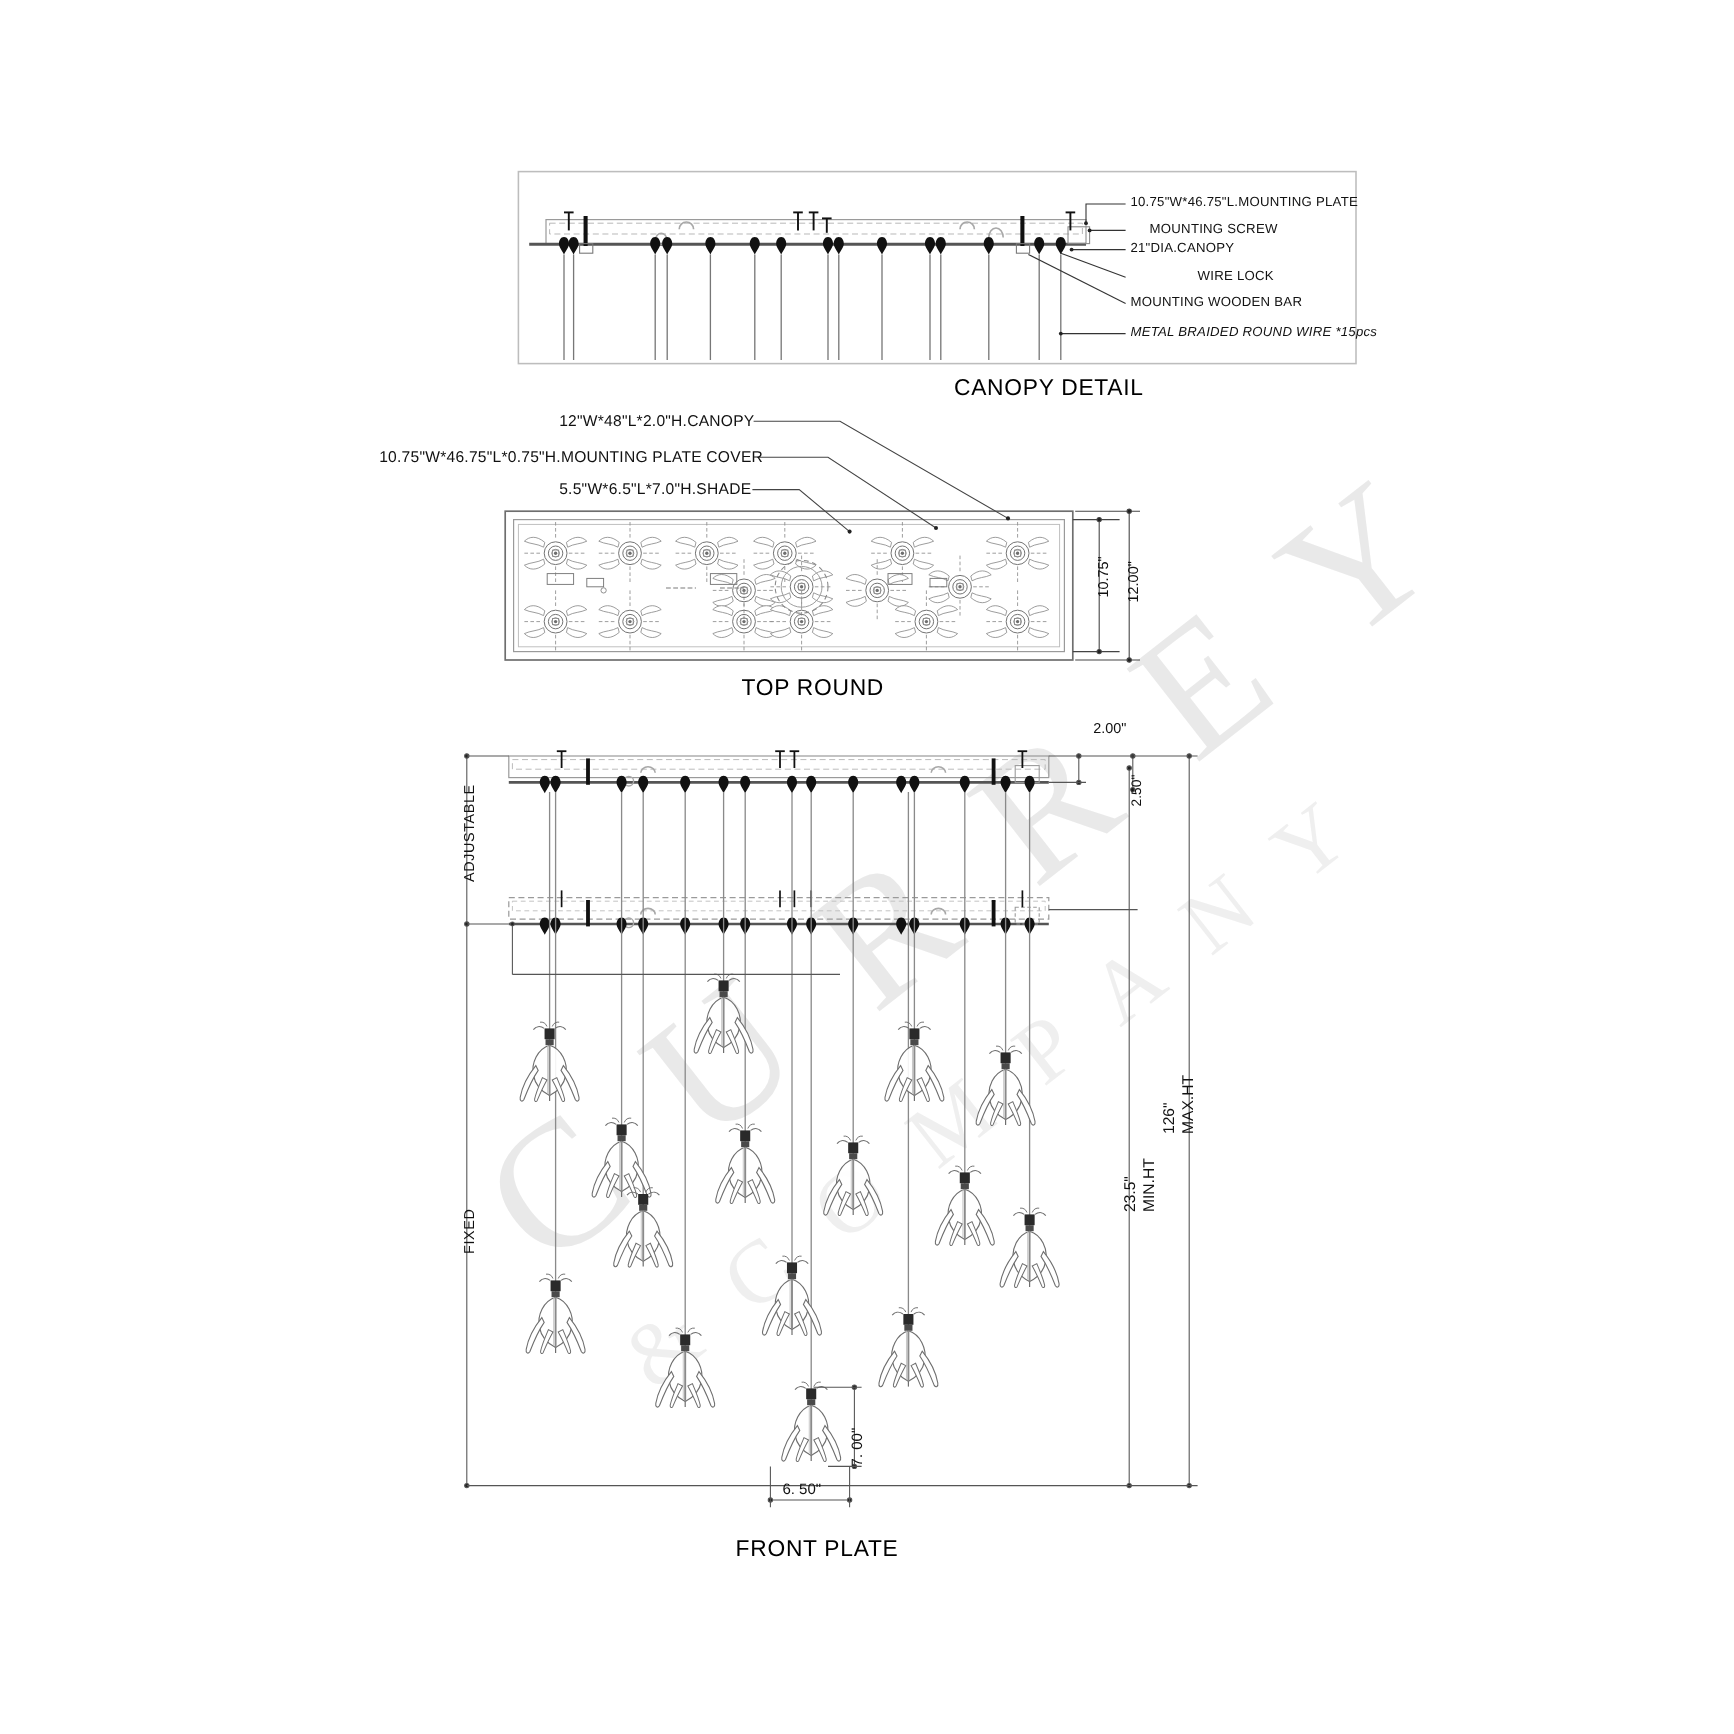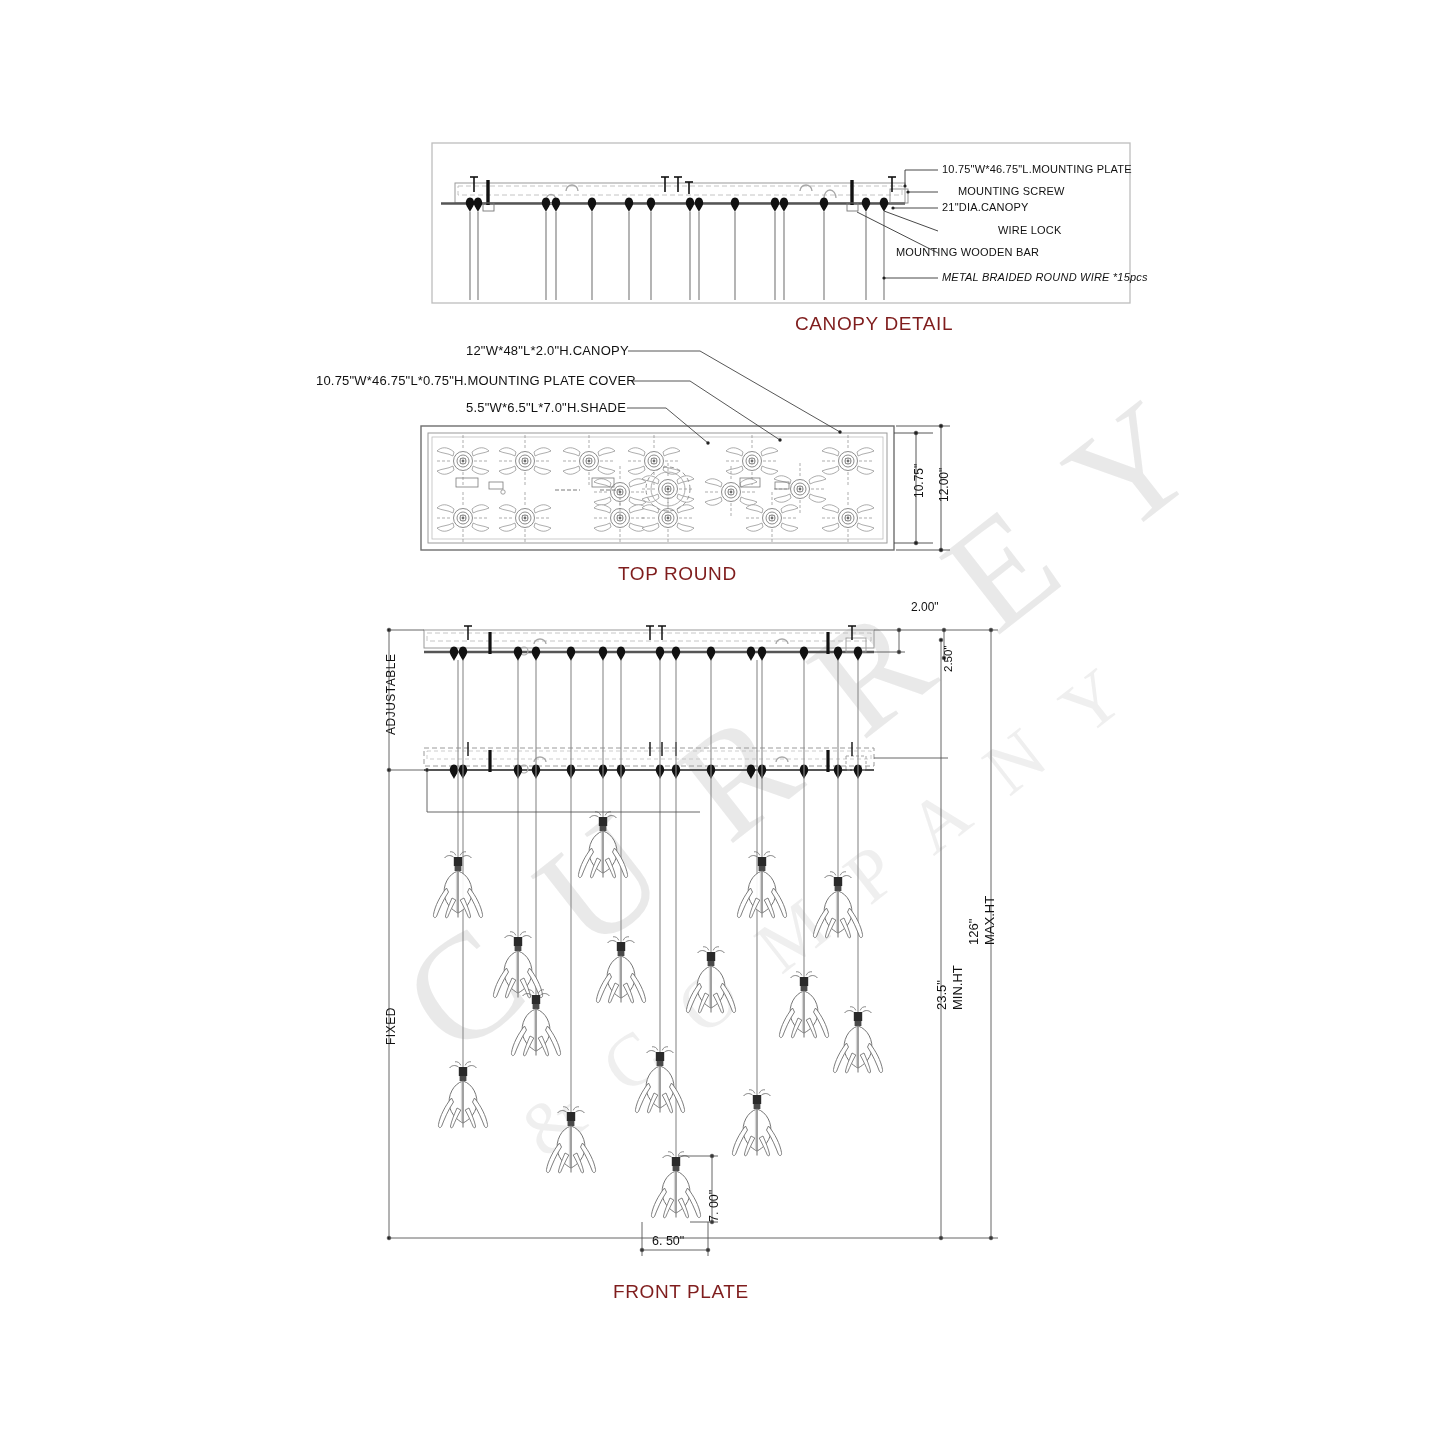--- a/index.html
+++ b/index.html
@@ -1,21 +1,21 @@
 <!DOCTYPE html>
 <html><head>
 <meta charset="utf-8">
 <style>
   html,body{margin:0;padding:0;background:#fff;}
   body{width:1445px;height:1445px;position:relative;overflow:hidden;
        font-family:"Liberation Sans","DejaVu Sans",sans-serif;color:#1a1a1a;}
   .stage{position:absolute;inset:0;}
   svg{position:absolute;top:0;left:0;width:1445px;height:1445px;}
   .lbl{position:absolute;font-size:11px;letter-spacing:.2px;white-space:nowrap;color:#111;}
-  .viewtitle{position:absolute;font-size:19px;letter-spacing:.6px;white-space:nowrap;color:#7f1d1d;}
+  .viewtitle{position:absolute;font-size:19px;letter-spacing:.6px;white-space:nowrap;color:#000000;}
   .dimtxt{position:absolute;font-size:12px;white-space:nowrap;color:#111;}
   .rot90{transform:rotate(-90deg);transform-origin:left top;}
   .dimsm{font-size:11.5px;}
 </style>
 </head>
 <body>
 
 <div class="stage">
 
 <svg viewBox="0 0 1445 1445">
@@ -398,21 +398,21 @@
       <line x1="642" y1="1222" x2="642" y2="1256"></line>
       <line x1="708" y1="1222" x2="708" y2="1256"></line>
     </g>
   </g>
 </svg>
 
 <div class="lbl" style="left:942px;top:163px;">10.75"W*46.75"L.MOUNTING PLATE</div>
 <div class="lbl" style="left:942px;top:185px;margin-left:16px;">MOUNTING SCREW</div>
 <div class="lbl" style="left:942px;top:201px;">21"DIA.CANOPY</div>
 <div class="lbl" style="left:998px;top:224px;">WIRE LOCK</div>
-<div class="lbl" style="left:896px;top:246px;">MOUNTING  WOODEN BAR</div>
+<div class="lbl" style="left:942px;top:246px;">MOUNTING  WOODEN BAR</div>
 <div class="lbl" style="left:942px;top:271px;font-style:italic;">METAL BRAIDED ROUND WIRE *15pcs</div>
 
 <div class="viewtitle" style="left:795px;top:313px;">CANOPY DETAIL</div>
 
 <div class="lbl" style="left:466px;top:343px;font-size:13px;">12"W*48"L*2.0"H.CANOPY</div>
 <div class="lbl" style="left:316px;top:373px;font-size:13px;">10.75"W*46.75"L*0.75"H.MOUNTING PLATE COVER</div>
 <div class="lbl" style="left:466px;top:400px;font-size:13px;">5.5"W*6.5"L*7.0"H.SHADE</div>
 
 <div class="dimtxt rot90" style="left:912px;top:498px;">10.75"</div>
 <div class="dimtxt rot90" style="left:937px;top:502px;">12.00"</div>

